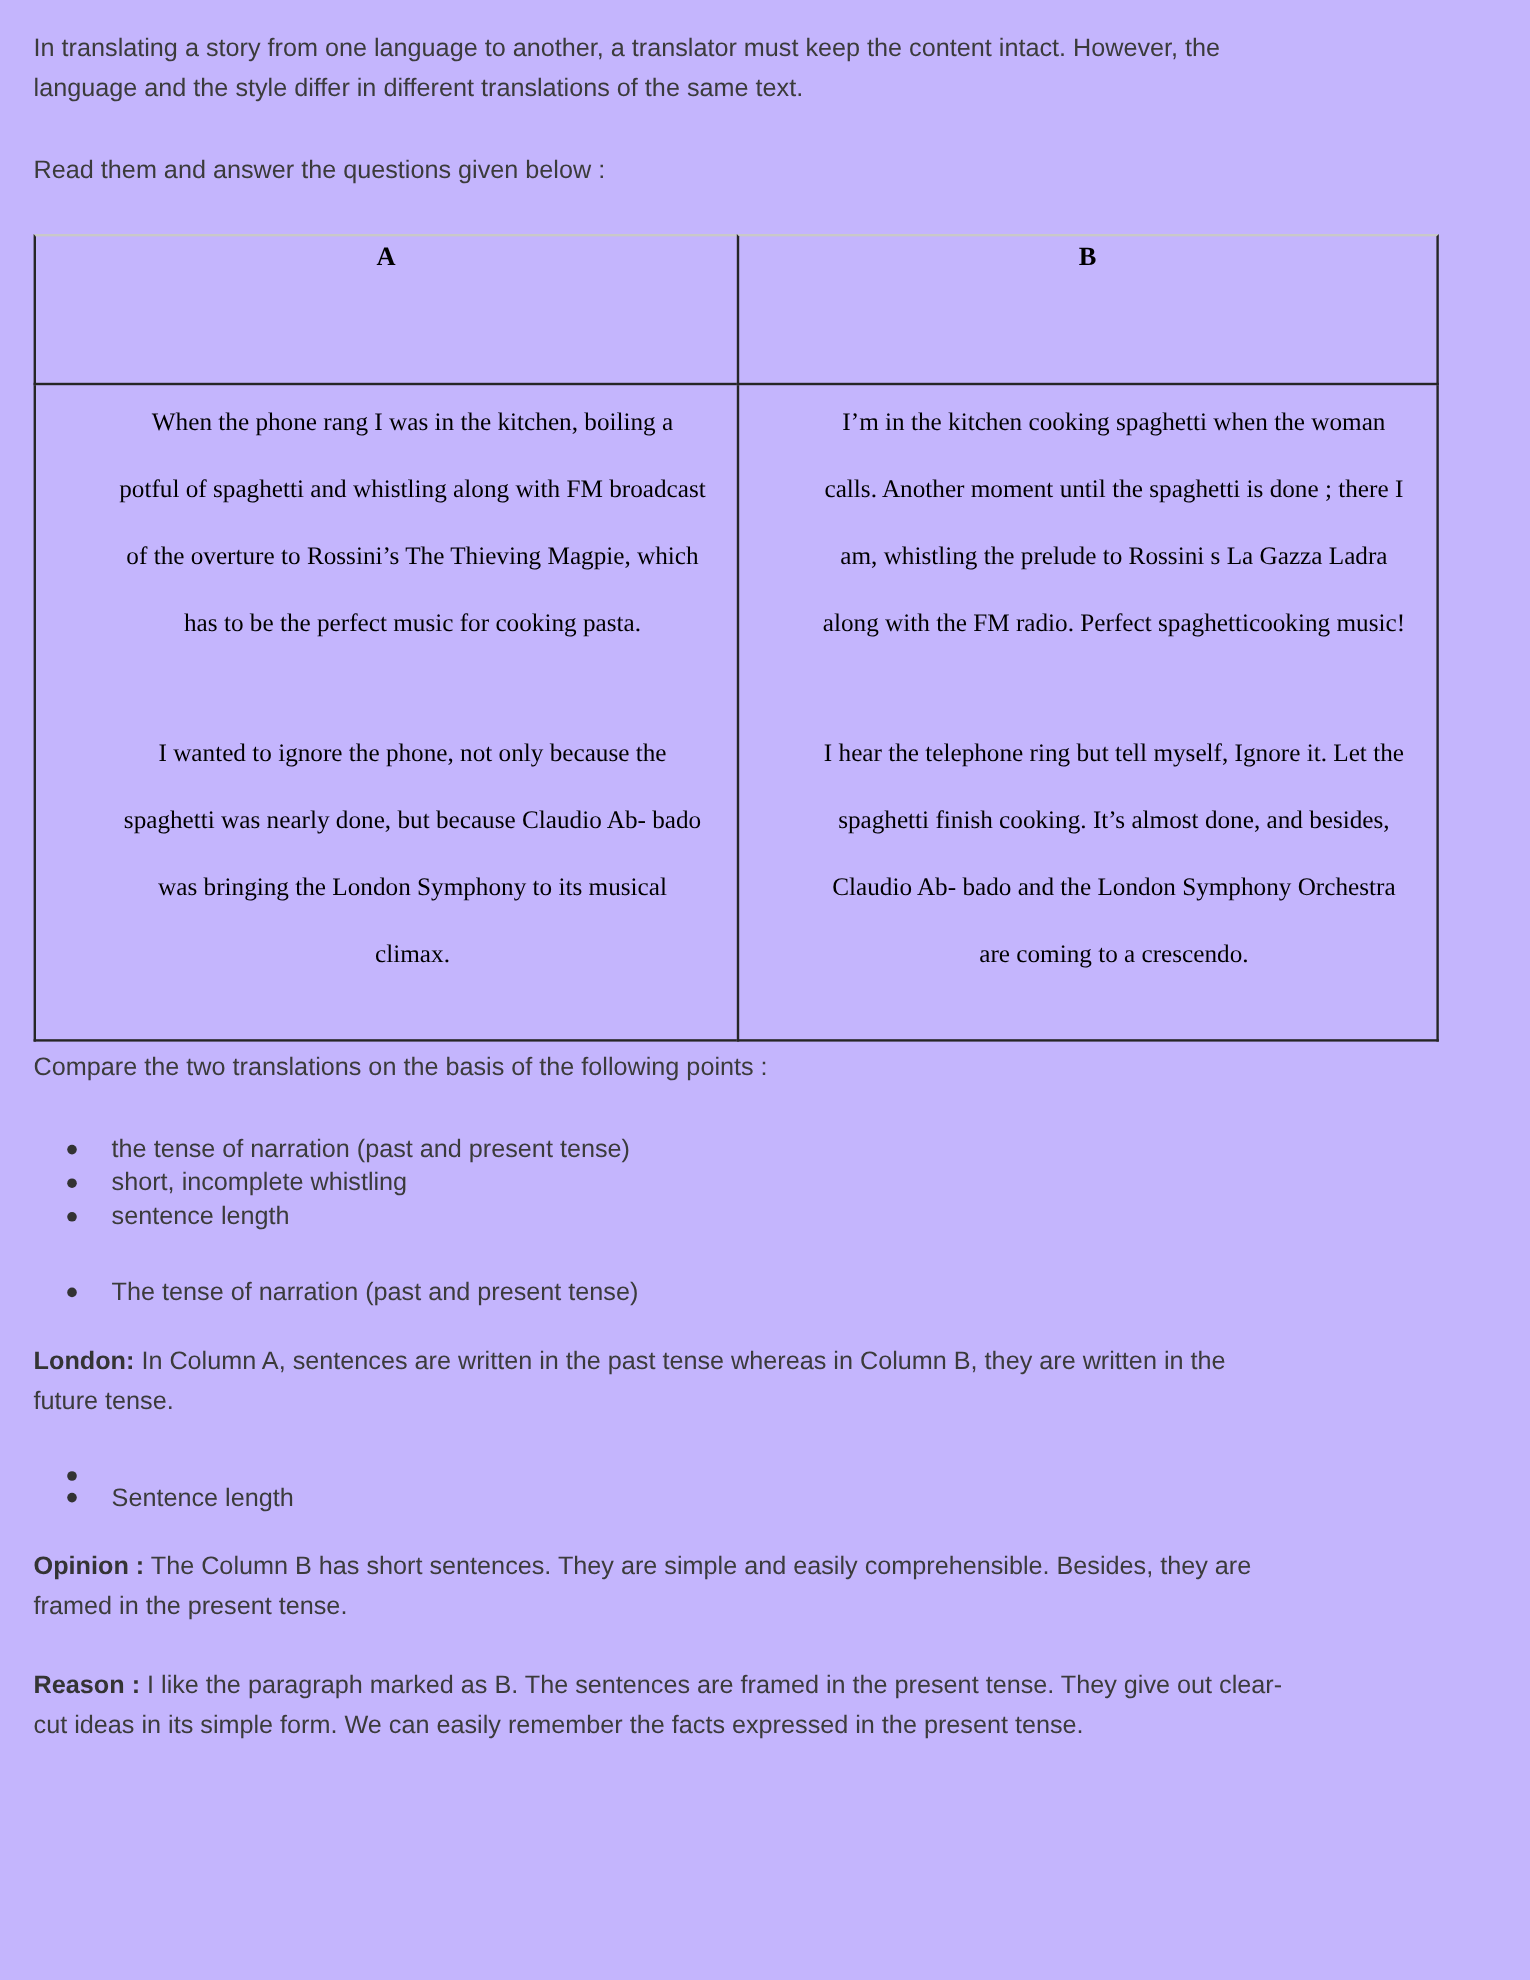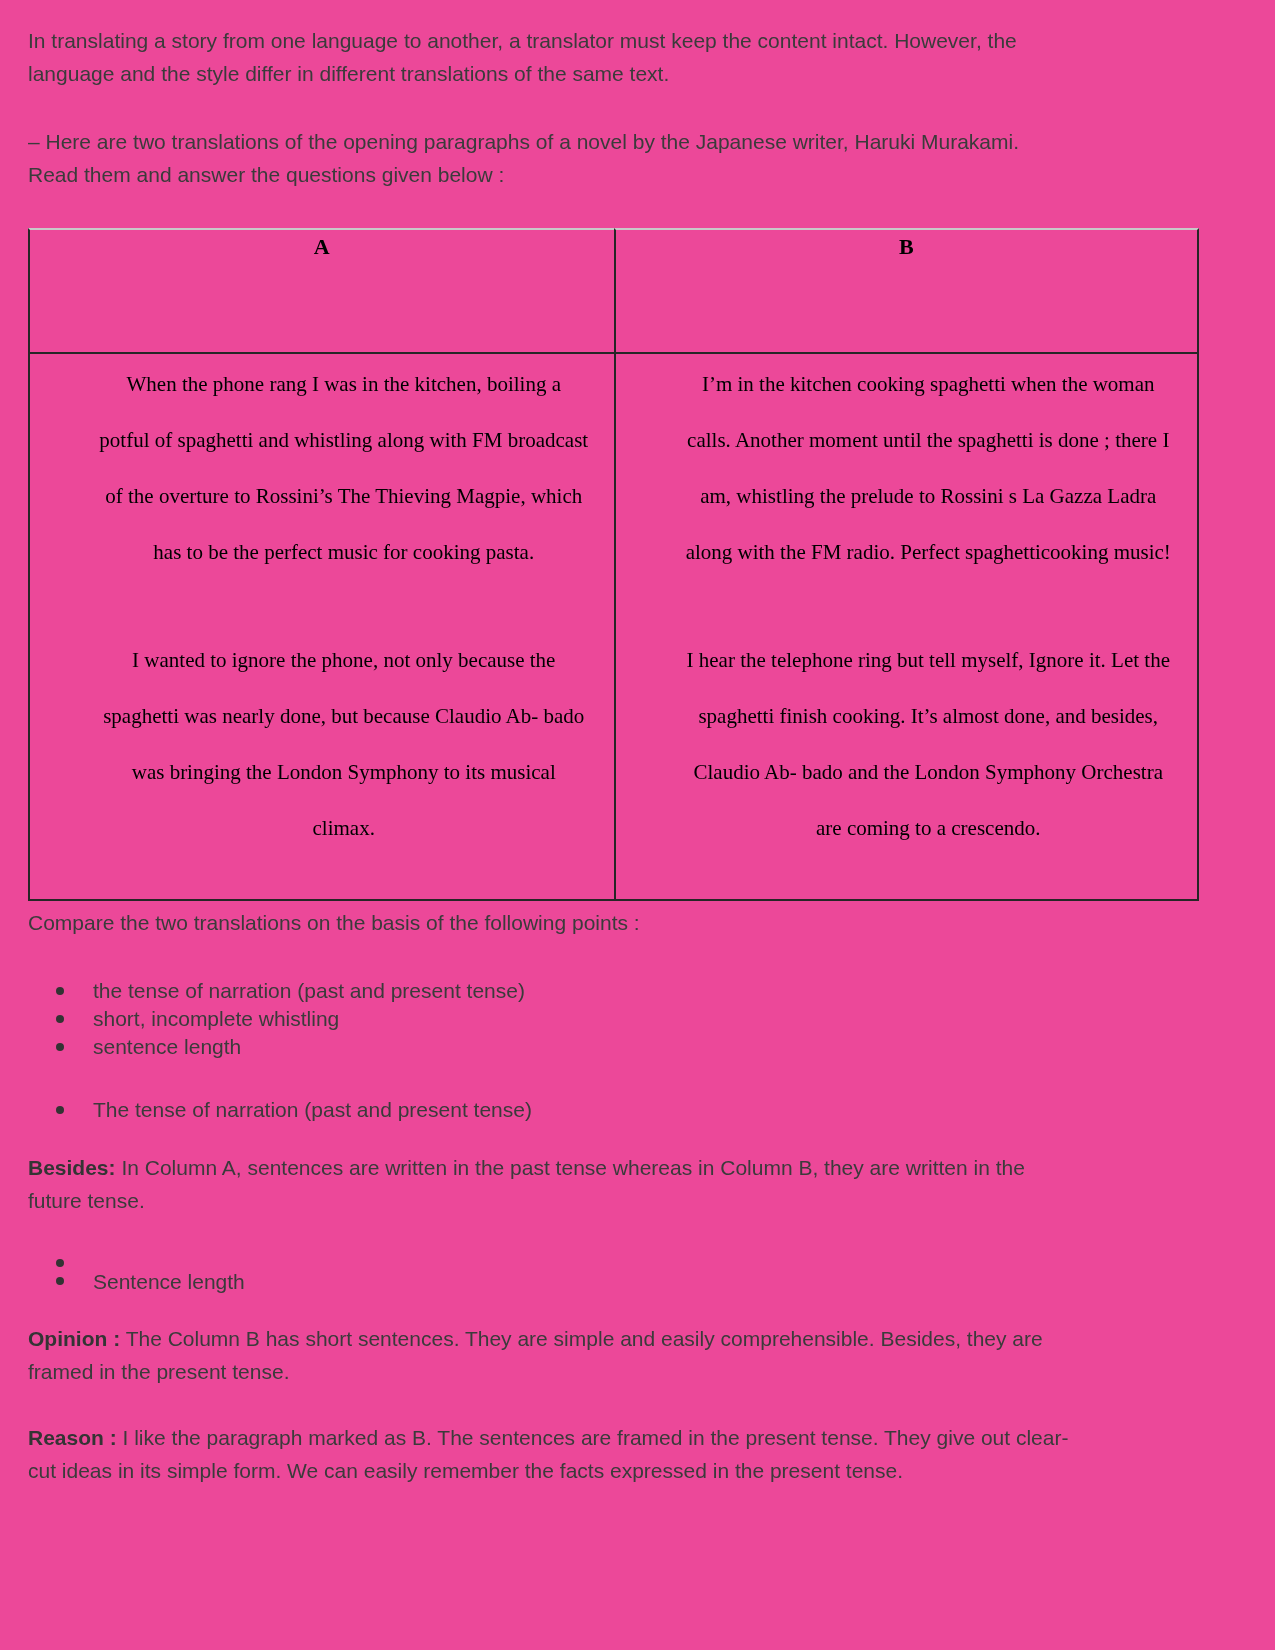--- a/index.html
+++ b/index.html
@@ -1,21 +1,21 @@
 <!DOCTYPE html>
 <html><head>
 <meta charset="utf-8">
 <style>
   html,body{margin:0;padding:0;}
   body{
     width:1275px;height:1650px;background:#ffffff;
     font-family:"Liberation Sans", sans-serif;
     color:#3b3b3b;
   }
-  .page{position:relative;width:1275px;height:1650px;background:#ec4899;box-sizing:border-box;
+  .page{position:relative;width:1275px;height:1650px;background:#c4b5fd;box-sizing:border-box;
         padding:0 40px 0 28px;overflow:hidden;}
   .ln{display:block;white-space:nowrap;}
   .sans{font-size:21px;line-height:33px;color:#3b3b3b;}
   .intro{margin-top:24px;}
   .instr{margin-top:35px;}
   .blbl{font-weight:bold;color:#343434;}
 
   
   table.tbl{border-spacing:0;margin-top:37px;width:1171px;table-layout:fixed;}
   table.tbl td{border-left:2px solid #262626;border-bottom:2px solid #262626;
@@ -49,21 +49,20 @@
 <body>
 
 <div class="page">
 
   <div class="sans intro">
     <span class="ln">In translating a story from one language to another, a translator must keep the content intact. However, the</span>
     <span class="ln">language and the style differ in different translations of the same text.</span>
   </div>
 
   <div class="sans instr">
-    <span class="ln">– Here are two translations of the opening paragraphs of a novel by the Japanese writer, Haruki Murakami.</span>
     <span class="ln">Read them and answer the questions given below :</span>
   </div>
 
   <table class="tbl">
     <colgroup>
         <col style="width:50%">
         <col style="width:50%">
       </colgroup>
     <tbody>
         <tr class="hdr">
@@ -116,21 +115,21 @@
     </div>
   </div>
 
 
   <div class="sans bullet-single">
     <span class="dot"></span>
     <span class="btext">The tense of narration (past and present tense)</span>
   </div>
 
   <div class="sans opinion1">
-    <span class="ln"><span class="blbl">Besides:</span> <span>In Column A, sentences are written in the past tense whereas in Column B, they are written in the</span></span>
+    <span class="ln"><span class="blbl">London:</span> <span>In Column A, sentences are written in the past tense whereas in Column B, they are written in the</span></span>
     <span class="ln">future tense.</span>
   </div>
 
   <div class="sans bullets2">
     <div class="brow">
       <span class="dot"></span>
     </div>
     <div class="brow">
       <span class="dot"></span>
       <span class="btext">Sentence length</span>

